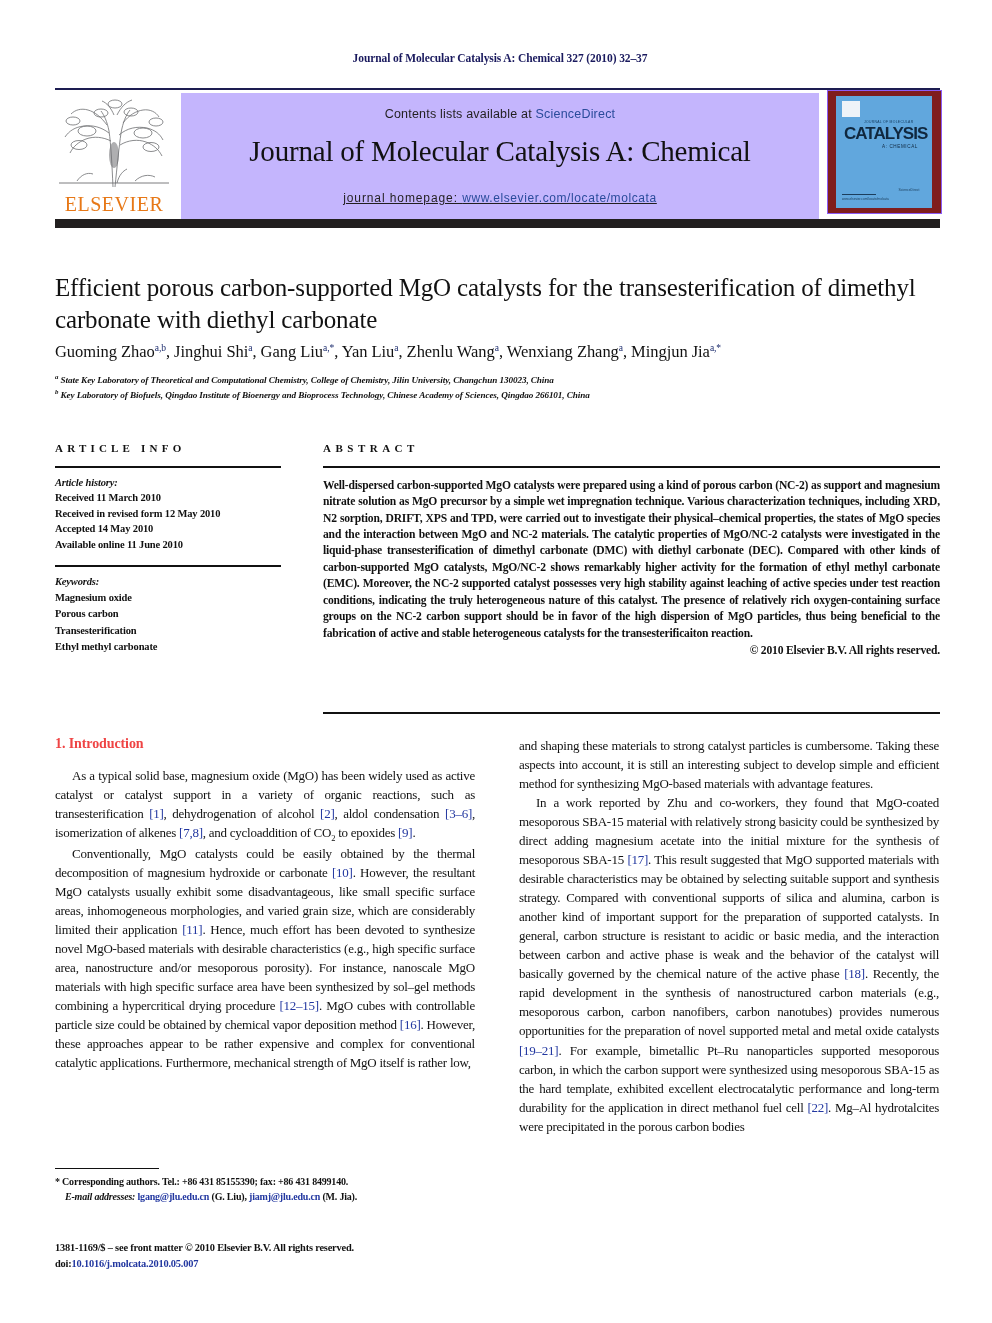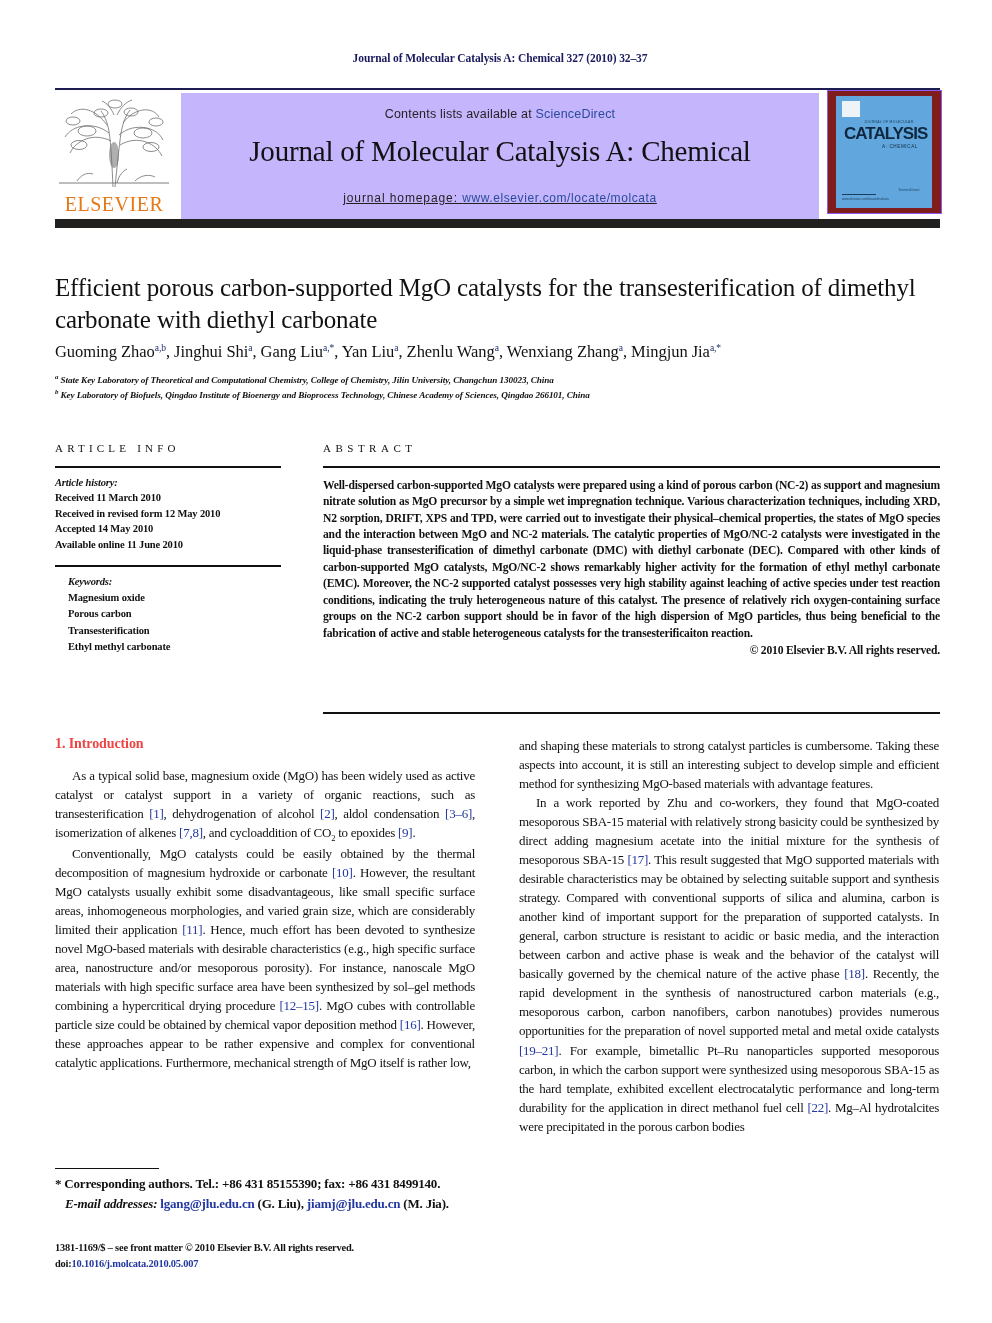--- a/index.html
+++ b/index.html
@@ -255,21 +255,21 @@
     left: 55px; top: 442px;
     width: 226px;
   }
   .abs-col {
     position: absolute;
     left: 323px; top: 442px;
     width: 617px;
   }
   .sec-head {
     font-family: "Liberation Serif", serif;
-    font-weight: normal;
+    font-weight: bold;
     font-size: 11px;
     letter-spacing: 4.2px;
     color: #111111;
   }
   .sec-head.abs {
     letter-spacing: 4.5px;
   }
   .rule-thin {
     height: 1.6px;
     background: #111111;
@@ -293,21 +293,20 @@
     margin-top: 13px;
   }
   .kw-block {
     margin-top: 7px;
     font-family: "Liberation Serif", serif;
     font-size: 10.5px;
     font-weight: bold;
     line-height: 1.55;
     letter-spacing: -0.15px;
     color: #111111;
-    margin-left: 13px;
   }
   .kw-block .lbl {
     font-style: italic;
   }
   .abstract-body {
     margin-top: 10px;
     font-family: "Liberation Serif", serif;
     font-weight: bold;
     font-size: 11.6px;
     line-height: 1.42;
@@ -375,21 +374,21 @@
     left: 55px; top: 1168px;
     width: 104px;
     height: 1.2px;
     background: #111111;
   }
   .footnote {
     position: absolute;
     left: 55px; top: 1174px;
     width: 420px;
     font-family: "Liberation Serif", serif;
-    font-size: 13px;
+    font-size: 10px;
     font-weight: bold;
     line-height: 1.5;
     color: #111111;
     letter-spacing: -0.2px;
   }
   .footnote .em {
     color: #2237a0;
   }
   .footnote .ital {
     font-style: italic;

